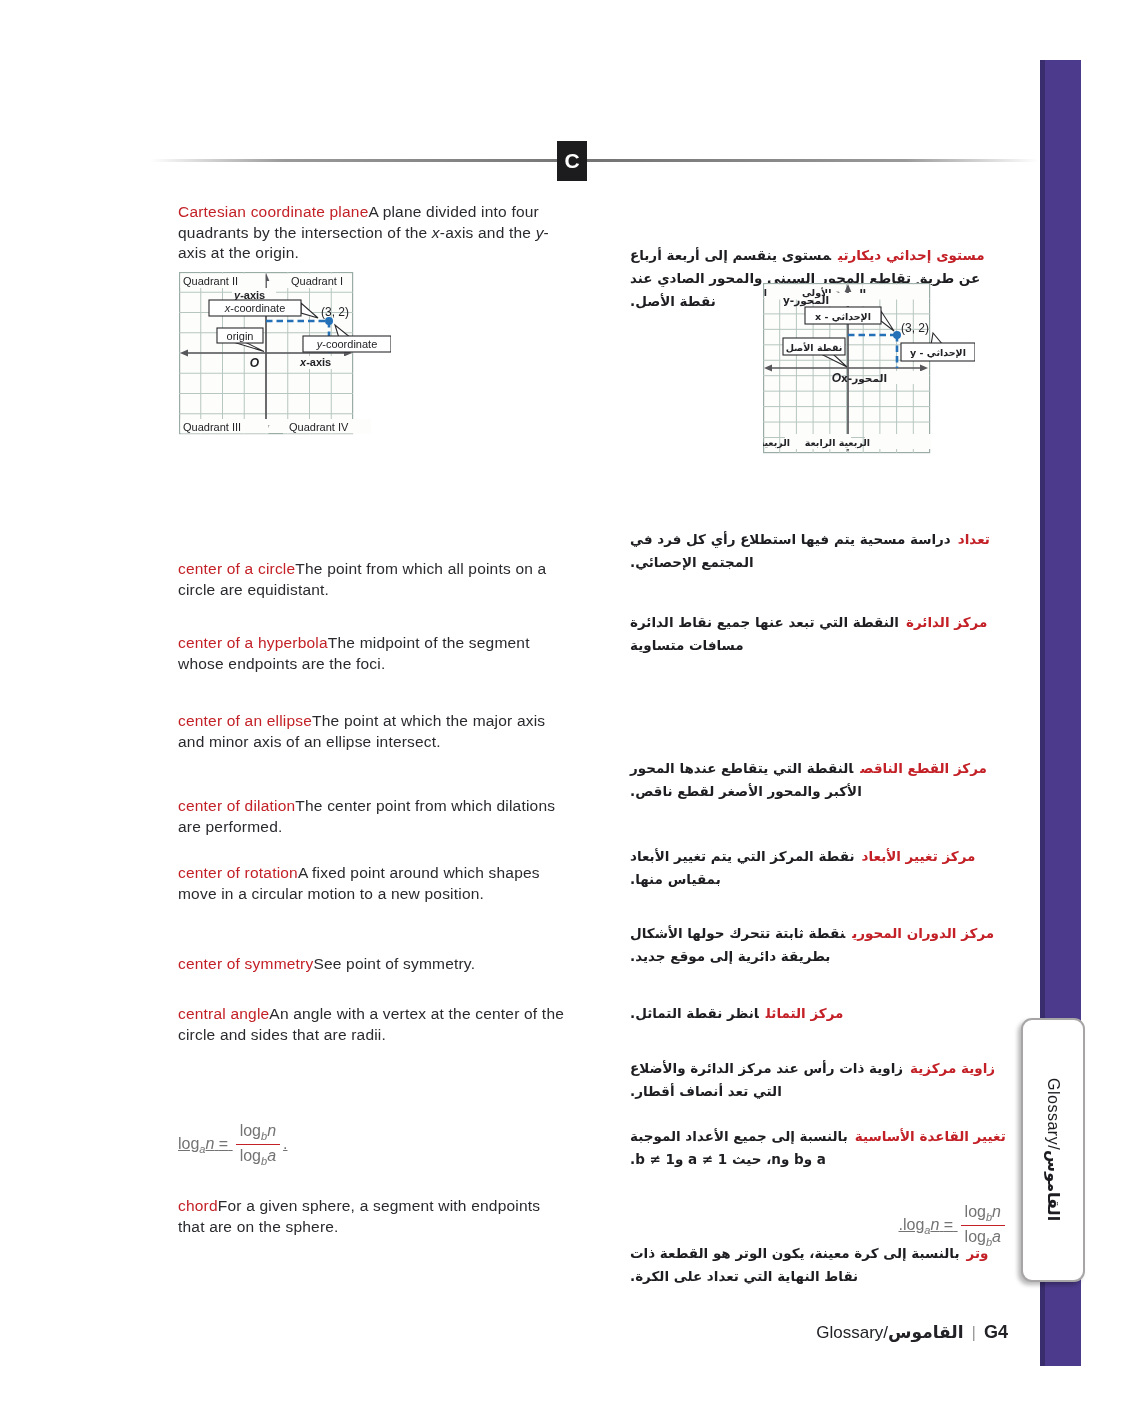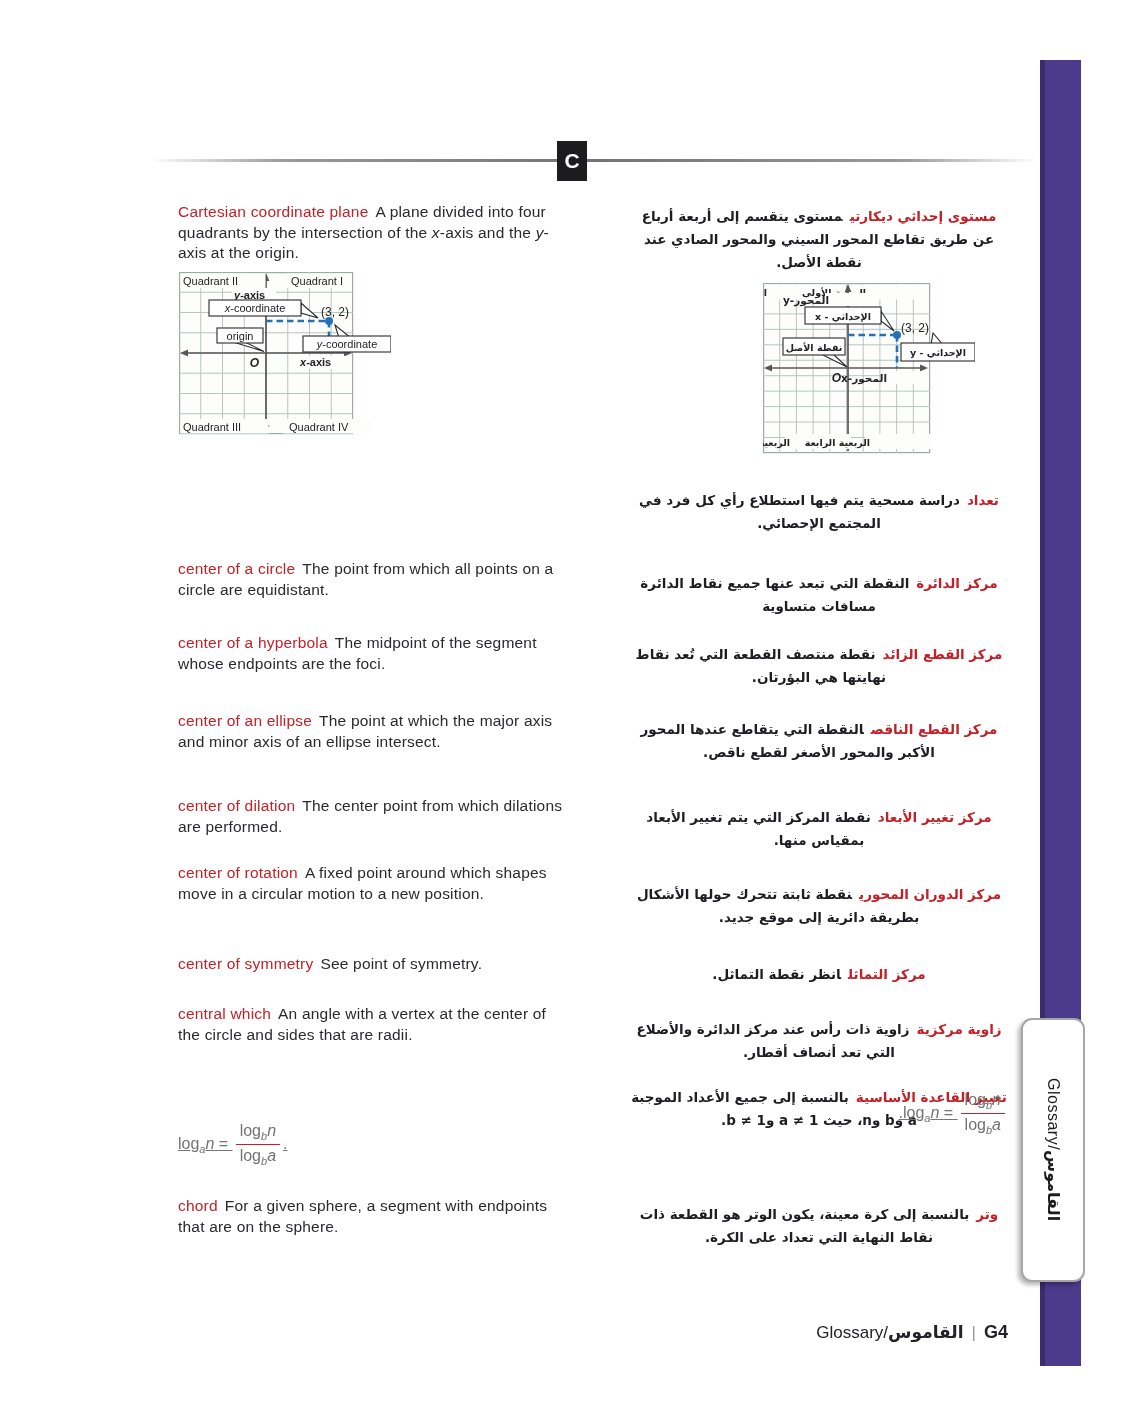--- a/index.html
+++ b/index.html
@@ -8,24 +8,24 @@
 
   
   .rule{position:absolute;left:150px;top:159px;width:888px;height:3px;
         background:linear-gradient(to right,rgba(150,150,150,0) 0%,#9a9a9a 15%,#737373 50%,#9a9a9a 85%,rgba(150,150,150,0) 100%);}
   .letter-box{position:absolute;left:557px;top:141px;width:30px;height:40px;background:#1c1b1e;
         color:#fff;display:flex;align-items:center;justify-content:center;font-size:21px;font-weight:bold;}
 
   
   .entry{position:absolute;}
   .en{left:178px;width:392px;font-size:15.5px;line-height:20.5px;letter-spacing:.2px;}
-  .ar{left:630px;width:378px;direction:rtl;text-align:center;font-family:"DejaVu Sans",sans-serif;
-      font-size:13.5px;line-height:23px;font-weight:bold;color:#1e1d21;}
+  .ar{left:630px;width:378px;direction:rtl;text-align:left;font-family:"DejaVu Sans",sans-serif;
+      font-size:13.5px;line-height:23px;font-weight:bold;color:#1e1d21;margin-top:39px;}
   .term{color:#c32127;}
-  .en .term{margin-right:7px;}
+  .en .term{}
   .ar .term{margin-left:7px;}
   .it{font-style:italic;}
 
   
   .formula-row{position:absolute;font-size:16px;color:#737373;text-decoration:underline;}
   .formula-row .frac{display:inline-block;vertical-align:middle;text-align:center;margin:0 3px;}
   .formula-row .num{display:block;border-bottom:1.4px solid #c32127;padding:0 4px 2px;}
   .formula-row .den{display:block;padding:2px 4px 0;}
   .formula-row sub{font-size:11px;font-style:italic;}
   .formula-row .v{font-style:italic;}
@@ -156,23 +156,20 @@
   <div class="entry en" style="top:559px">
     <span class="term">center of a circle</span><span class="def"><span>The point from which all points on a circle are equidistant.</span></span>
   </div>
   <div class="entry ar" style="top:572px">
     <span class="term">مركز الدائرة</span><span class="def">النقطة التي تبعد عنها جميع نقاط الدائرة مسافات متساوية</span>
   </div>
 
   <div class="entry en" style="top:633px">
     <span class="term">center of a hyperbola</span><span class="def"><span>The midpoint of the segment whose endpoints are the foci.</span></span>
   </div>
-  <div class="entry ar" style="top:643px">
-    <span class="term">مركز القطع الزائد</span><span class="def">نقطة منتصف القطعة التي تُعد نقاط نهايتها هي البؤرتان.</span>
-  </div>
 
   <div class="entry en" style="top:711px">
     <span class="term">center of an ellipse</span><span class="def"><span>The point at which the major axis and minor axis of an ellipse intersect.</span></span>
   </div>
   <div class="entry ar" style="top:718px">
     <span class="term">مركز القطع الناقص</span><span class="def">النقطة التي يتقاطع عندها المحور الأكبر والمحور الأصغر لقطع ناقص.</span>
   </div>
 
   <div class="entry en" style="top:796px">
     <span class="term">center of dilation</span><span class="def"><span>The center point from which dilations are performed.</span></span>
@@ -189,40 +186,40 @@
   </div>
 
   <div class="entry ar" style="top:963px">
     <span class="term">مركز التماثل</span><span class="def">انظر نقطة التماثل.</span>
   </div>
   <div class="entry en" style="top:954px">
     <span class="term">center of symmetry</span><span class="def"><span>See point of symmetry.</span></span>
   </div>
 
   <div class="entry en" style="top:1004px">
-    <span class="term">central which</span><span class="def"><span>An angle with a vertex at the center of the circle and sides that are radii.</span></span>
+    <span class="term">central angle</span><span class="def"><span>An angle with a vertex at the center of the circle and sides that are radii.</span></span>
   </div>
   <div class="entry ar" style="top:1018px">
     <span class="term">زاوية مركزية</span><span class="def">زاوية ذات رأس عند مركز الدائرة والأضلاع التي تعد أنصاف أقطار.</span>
   </div>
 
   <div class="entry ar" style="top:1086px">
     <span class="term">تغيير القاعدة الأساسية</span><span class="def">بالنسبة إلى جميع الأعداد الموجبة a وb وn، حيث a ≠ 1 وb ≠ 1.</span>
   </div>
 
   <div class="formula-row" style="left:178px;top:1122px">
     <span>log</span><sub>a</sub><span class="v">n</span>
     <span>=</span>
     <span class="frac">
       <span class="num"><span>log</span><sub>b</sub><span class="v">n</span></span>
       <span class="den"><span>log</span><sub>b</sub><span class="v">a</span></span>
     </span><span>.</span>
   </div>
 
-  <div class="formula-row f-ar" style="top:1091px">
+  <div class="formula-row f-ar" style="top:1203px">
     <span>.</span><span>log</span><sub>a</sub><span class="v">n</span>
     <span>=</span>
     <span class="frac">
       <span class="num"><span>log</span><sub>b</sub><span class="v">n</span></span>
       <span class="den"><span>log</span><sub>b</sub><span class="v">a</span></span>
     </span>
   </div>
 
   <div class="entry en" style="top:1196px">
     <span class="term">chord</span><span class="def"><span>For a given sphere, a segment with endpoints that are on the sphere.</span></span>

